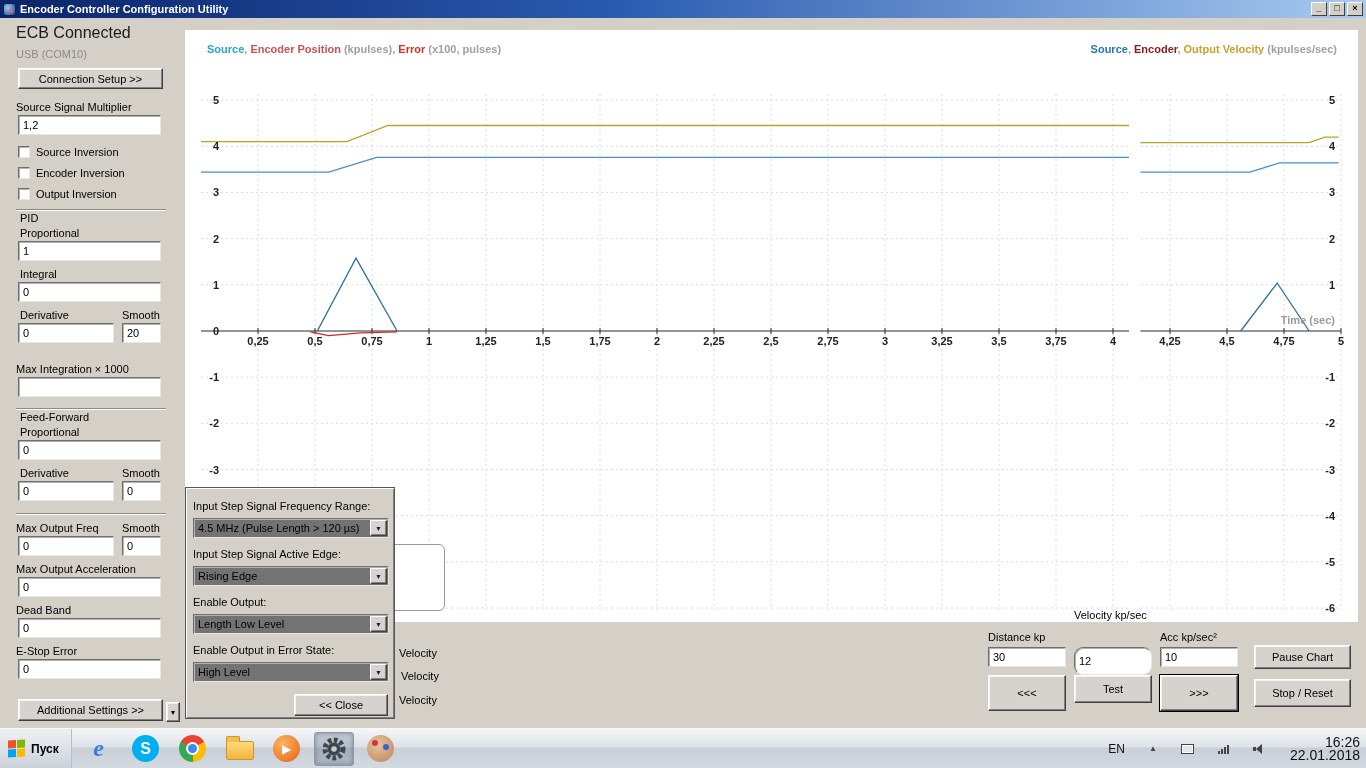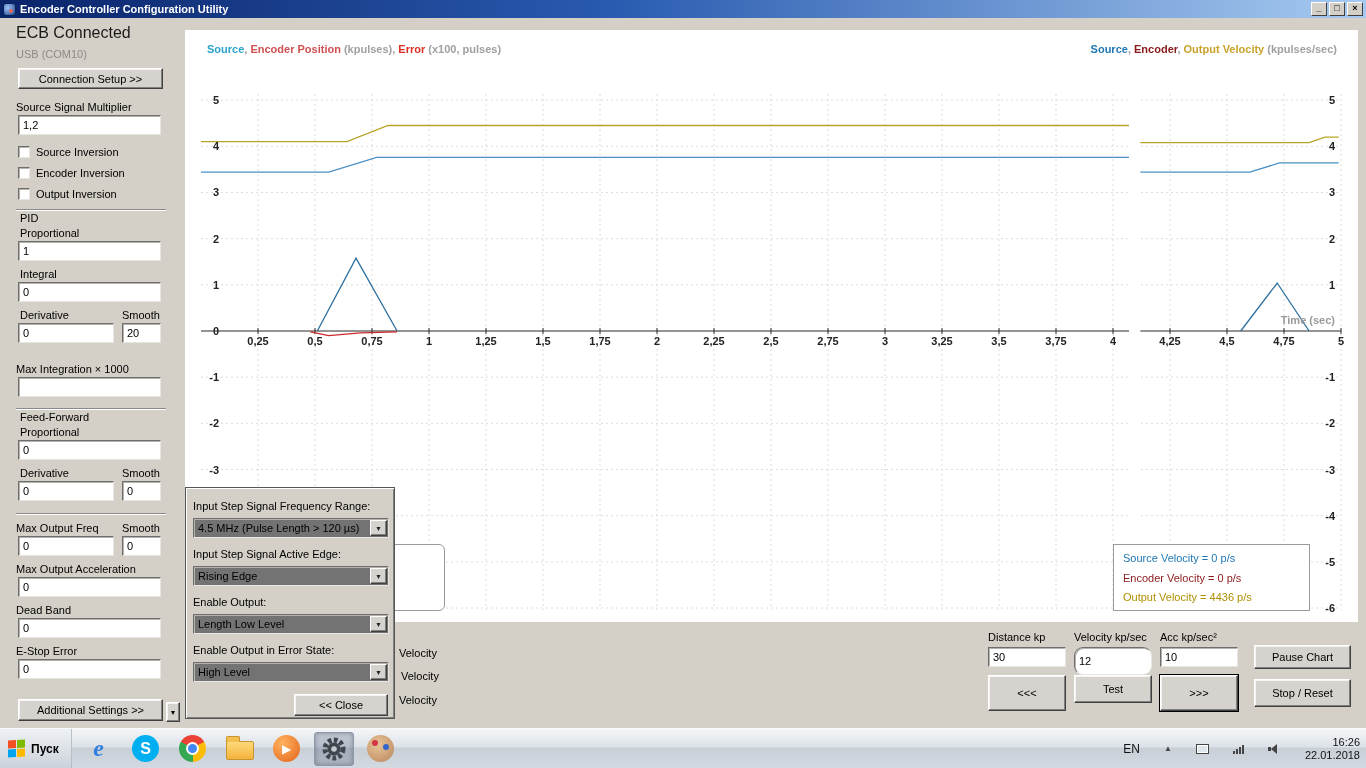--- a/index.html
+++ b/index.html
@@ -55,21 +55,21 @@
 .icon-palette::after{content:"";position:absolute;right:5px;top:9px;width:6px;height:6px;border-radius:50%;background:#3366cc}
 .tray{margin-left:auto;display:flex;align-items:center;gap:24px;padding-right:6px;height:100%}
 .lang{font-size:12px;color:#111}
 .chev{font-size:8px;color:#444}
 .mon{width:13px;height:10px;border:1px solid #444;background:#dfe6ec;box-shadow:inset 0 0 0 1px #fff;display:inline-block}
 .bars{display:flex;align-items:flex-end;gap:1px;height:10px}
 .bars i{width:2px;background:#444;display:block}
 .spk{position:relative;width:13px;height:12px;display:inline-block}
 .spk::before{content:"";position:absolute;left:0;top:4px;width:3px;height:4px;background:#444}
 .spk::after{content:"";position:absolute;left:3px;top:1px;border-top:5px solid transparent;border-bottom:5px solid transparent;border-right:6px solid #444}
-.clock{text-align:right;line-height:13px;font-size:11px;color:#111}
+.clock{text-align:right;line-height:13px;font-size:14px;color:#111}
 </style>
 </head>
 <body>
 
 <div id="titlebar">
   <span class="appicon"></span>
   <span class="ttl">Encoder Controller Configuration Utility</span>
   <span class="tb-sp">
     <span class="tbb">_</span>
     <span class="tbb">□</span>
@@ -241,25 +241,20 @@
       <text x="1150" y="351.17" text-anchor="end" fill="#222" font-size="11" font-weight="700">-1</text>
       <text x="1150" y="397.34000000000003" text-anchor="end" fill="#222" font-size="11" font-weight="700">-2</text>
       <text x="1150" y="443.51" text-anchor="end" fill="#222" font-size="11" font-weight="700">-3</text>
       <text x="1150" y="489.68" text-anchor="end" fill="#222" font-size="11" font-weight="700">-4</text>
       <text x="1150" y="535.85" text-anchor="end" fill="#222" font-size="11" font-weight="700">-5</text>
       <text x="1150" y="582.02" text-anchor="end" fill="#222" font-size="11" font-weight="700">-6</text>
       <text x="1150" y="294" text-anchor="end" fill="#9a9a9a" font-size="11" font-weight="700">Time (sec)</text>
     </svg>
   <div id="legend-left" class="legend"><span style="color: rgb(43, 163, 204);">Source</span><span style="color: rgb(160, 160, 160);">, </span><span style="color: rgb(208, 80, 80);">Encoder Position</span><span style="color: rgb(160, 160, 160);"> (kpulses), </span><span style="color: rgb(217, 48, 37);">Error</span><span style="color: rgb(160, 160, 160);"> (x100, pulses)</span></div>
   <div id="legend-right" class="legend"><span style="color: rgb(31, 119, 180);">Source</span><span style="color: rgb(160, 160, 160);">, </span><span style="color: rgb(139, 26, 26);">Encoder</span><span style="color: rgb(160, 160, 160);">, </span><span style="color: rgb(201, 162, 42);">Output Velocity</span><span style="color: rgb(160, 160, 160);"> (kpulses/sec)</span></div>
-  <div id="tooltip">
-    <div style="color: rgb(31, 119, 180);">Source Velocity = 0 p/s</div>
-    <div style="color: rgb(139, 26, 26);">Encoder Velocity = 0 p/s</div>
-    <div style="color: rgb(176, 144, 0);">Output Velocity = 4436 p/s</div>
-  </div>
 </div>
 
 <div id="whitebox"></div>
 
 <div id="popup">
   <div class="lbl" style="left:7px;top:12px">Input Step Signal Frequency Range:</div>
   <div class="combo" style="left:7px;top:30px;width:196px">
     <span class="ctext">4.5 MHz (Pulse Length &gt; 120 µs)</span>
     <span class="cbtn">
         <span>▼</span>
@@ -289,21 +284,21 @@
   <div class="btn" style="left:108px;top:206px;width:94px;height:22px">&lt;&lt; Close</div>
 </div>
 
 <div class="lbl" style="left:399px;top:647px">Velocity</div>
 <div class="lbl" style="left:401px;top:670px">Velocity</div>
 <div class="lbl" style="left:399px;top:694px">Velocity</div>
 
 <div id="controls">
   <div class="lbl" style="left:988px;top:631px">Distance kp</div>
   <input class="tin" style="left: 988px; top: 647px; width: 78px; height: 20px;" value="30">
-  <div class="lbl" style="left:1074px;top:631px">Velocity kp/sec</div>
+  <div class="lbl" style="left:1074px;top:609px">Velocity kp/sec</div>
   <input class="tin" style="left: 1074px; top: 647px; width: 78px; height: 28px; border-radius: 9px;" value="12">
   <div class="lbl" style="left:1160px;top:631px">Acc kp/sec²</div>
   <input class="tin" style="left: 1160px; top: 647px; width: 78px; height: 20px;" value="10">
   <div class="btn" style="left:1254px;top:645px;width:97px;height:24px">Pause Chart</div>
   <div class="btn" style="left:988px;top:675px;width:78px;height:36px">&lt;&lt;&lt;</div>
   <div class="btn" style="left:1074px;top:675px;width:78px;height:28px">Test</div>
   <div class="btn default" style="left:1160px;top:675px;width:78px;height:36px">&gt;&gt;&gt;</div>
   <div class="btn" style="left:1254px;top:679px;width:97px;height:28px">Stop / Reset</div>
 </div>
 

